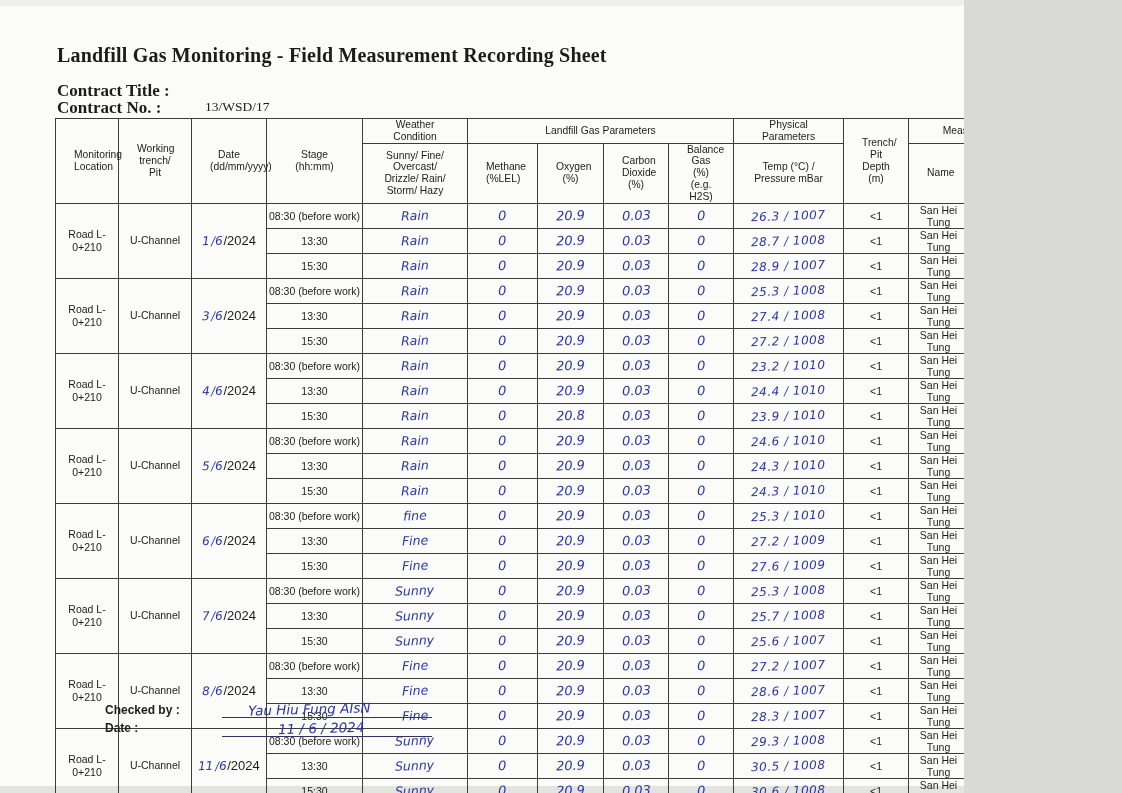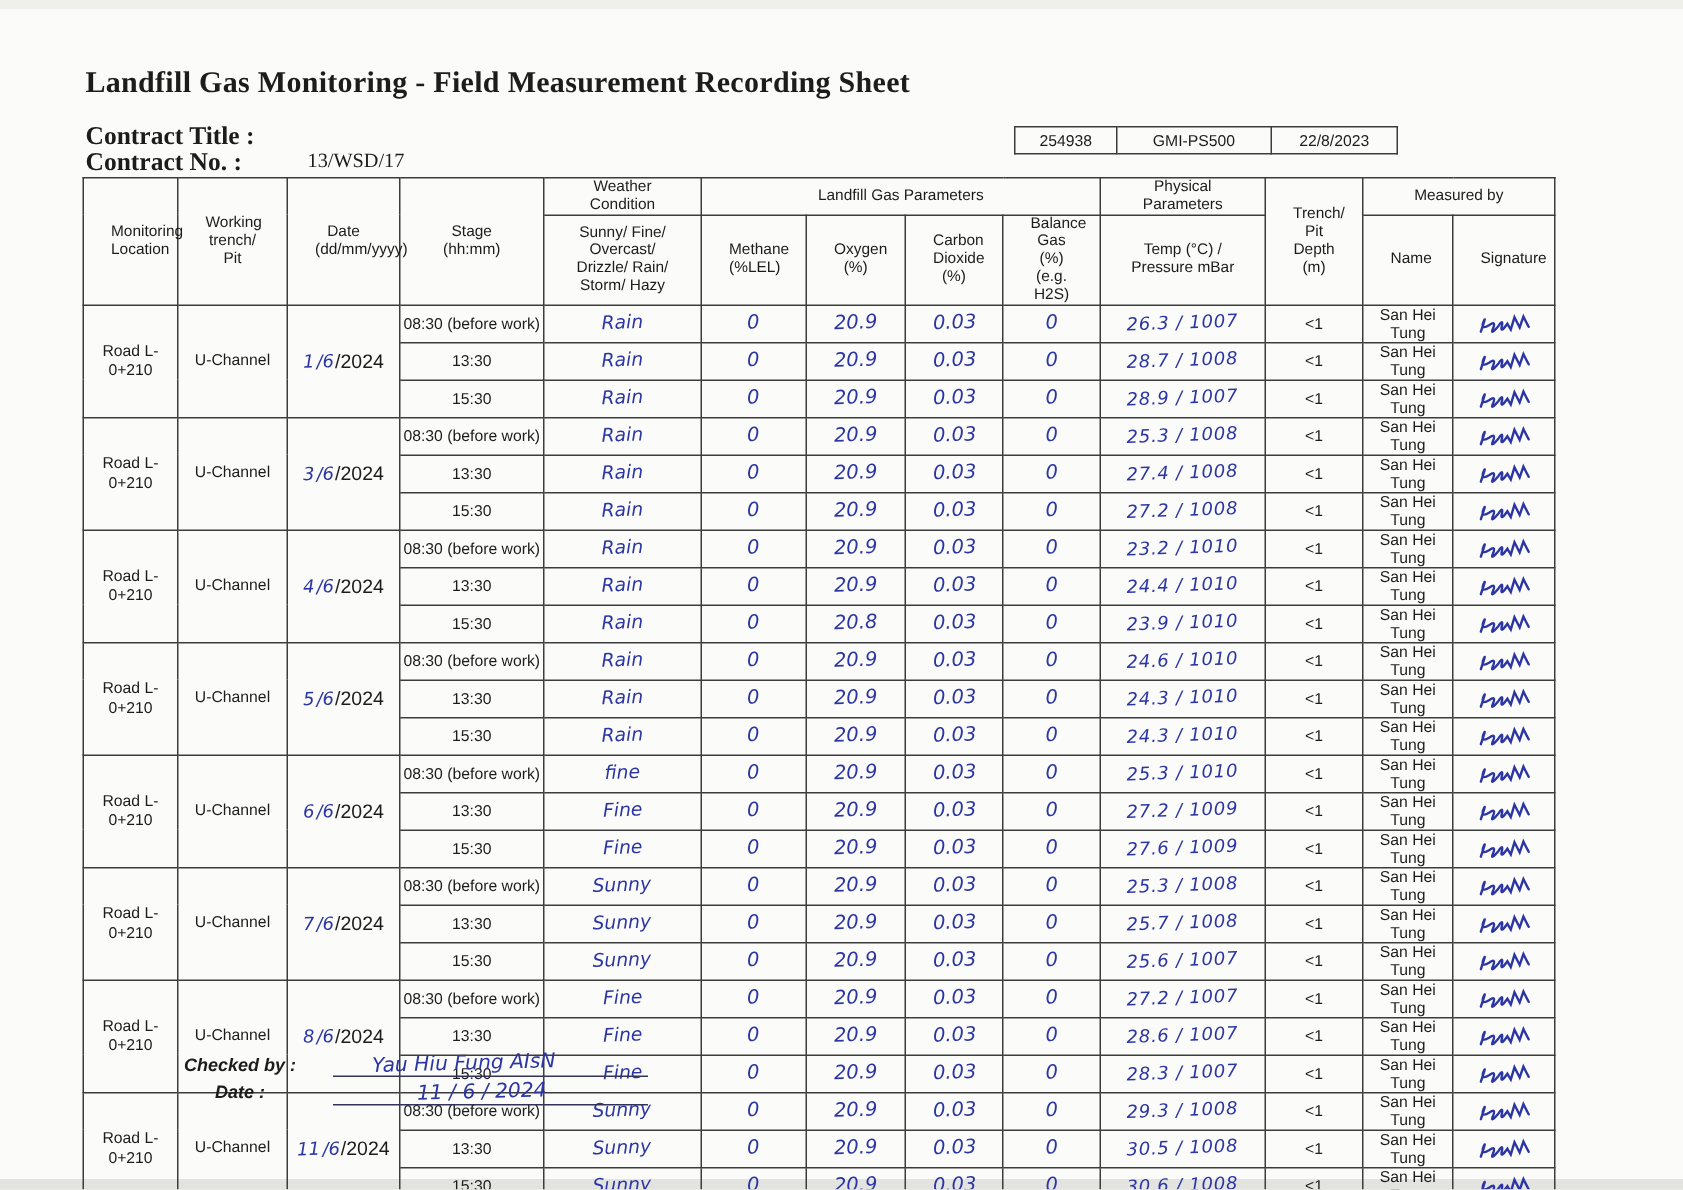--- a/index.html
+++ b/index.html
@@ -1,16 +1,16 @@
 <!DOCTYPE html>
 <html><head>
 <meta charset="utf-8">
 <style>
   html,body{margin:0;padding:0;background:#d9d9d6;}
-  .sheet{position:relative;width:1122px;height:793px;background:#fbfbf9;overflow:hidden;
+  .sheet{position:relative;width:964px;height:793px;background:#fbfbf9;overflow:hidden;
          font-family:"Liberation Sans",sans-serif;color:#1c1c1c;}
   .scan-edge-top{position:absolute;top:0;left:0;right:0;height:6px;background:#efefec;}
   .scan-edge-bottom{position:absolute;bottom:0;left:0;right:0;height:7px;background:#e3e3e0;}
 
   .title{position:absolute;left:57px;top:44px;font-family:"Liberation Serif",serif;
          font-size:20px;font-weight:bold;letter-spacing:.2px;}
   .contract-label{position:absolute;left:57px;font-family:"Liberation Serif",serif;
          font-size:17px;font-weight:bold;}
   .contract-value{position:absolute;left:205px;font-family:"Liberation Serif",serif;font-size:13.5px;}
 
@@ -34,21 +34,21 @@
 
   .hw{display:inline-block;font-family:"DejaVu Sans",sans-serif;color:#2b36a4;
       font-style:italic;transform:rotate(-2deg);line-height:1;}
   .hw-weather{font-size:12.5px;}
   .hw-num{font-size:13px;}
   .hw-temp{font-size:12px;letter-spacing:.5px;}
   .hw-date{font-size:12px;margin-right:1px;}
   .printed-year{font-size:13px;}
   .sig-svg{display:inline-block;transform:rotate(-4deg);margin-top:2px;}
 
-  .foot-label{position:absolute;font-size:12px;font-weight:bold;text-align:center;width:110px;font-style:italic;}
+  .foot-label{position:absolute;font-size:12px;font-weight:bold;text-align:left;width:110px;}
   .foot-line{position:absolute;border-bottom:1.5px solid #33335a;height:17px;}
   .foot-hw{position:absolute;font-family:"DejaVu Sans",sans-serif;color:#2b36a4;
            font-style:italic;font-size:13.5px;transform:rotate(-1.5deg);}
 </style>
 </head>
 <body>
 
 <div class="sheet">
   <div class="scan-edge-top"></div>
   <div class="scan-edge-bottom"></div>
@@ -59,25 +59,20 @@
   <div class="contract-label" style="top:98px;">Contract No. :</div>
   <div class="contract-value" style="top:99px;">13/WSD/17</div>
 
   <table class="equip">
     <colgroup>
         <col style="width:68px">
         <col style="width:103px">
         <col style="width:84px">
       </colgroup>
     <tbody>
-    <tr>
-      <td>254938</td>
-      <td>GMI-PS500</td>
-      <td>22/8/2023</td>
-    </tr>
   </tbody>
     </table>
 
   <table class="main">
     <colgroup>
       <col style="width:63px">
         <col style="width:73px">
         <col style="width:75px">
         <col style="width:96px">
       <col style="width:105px">

